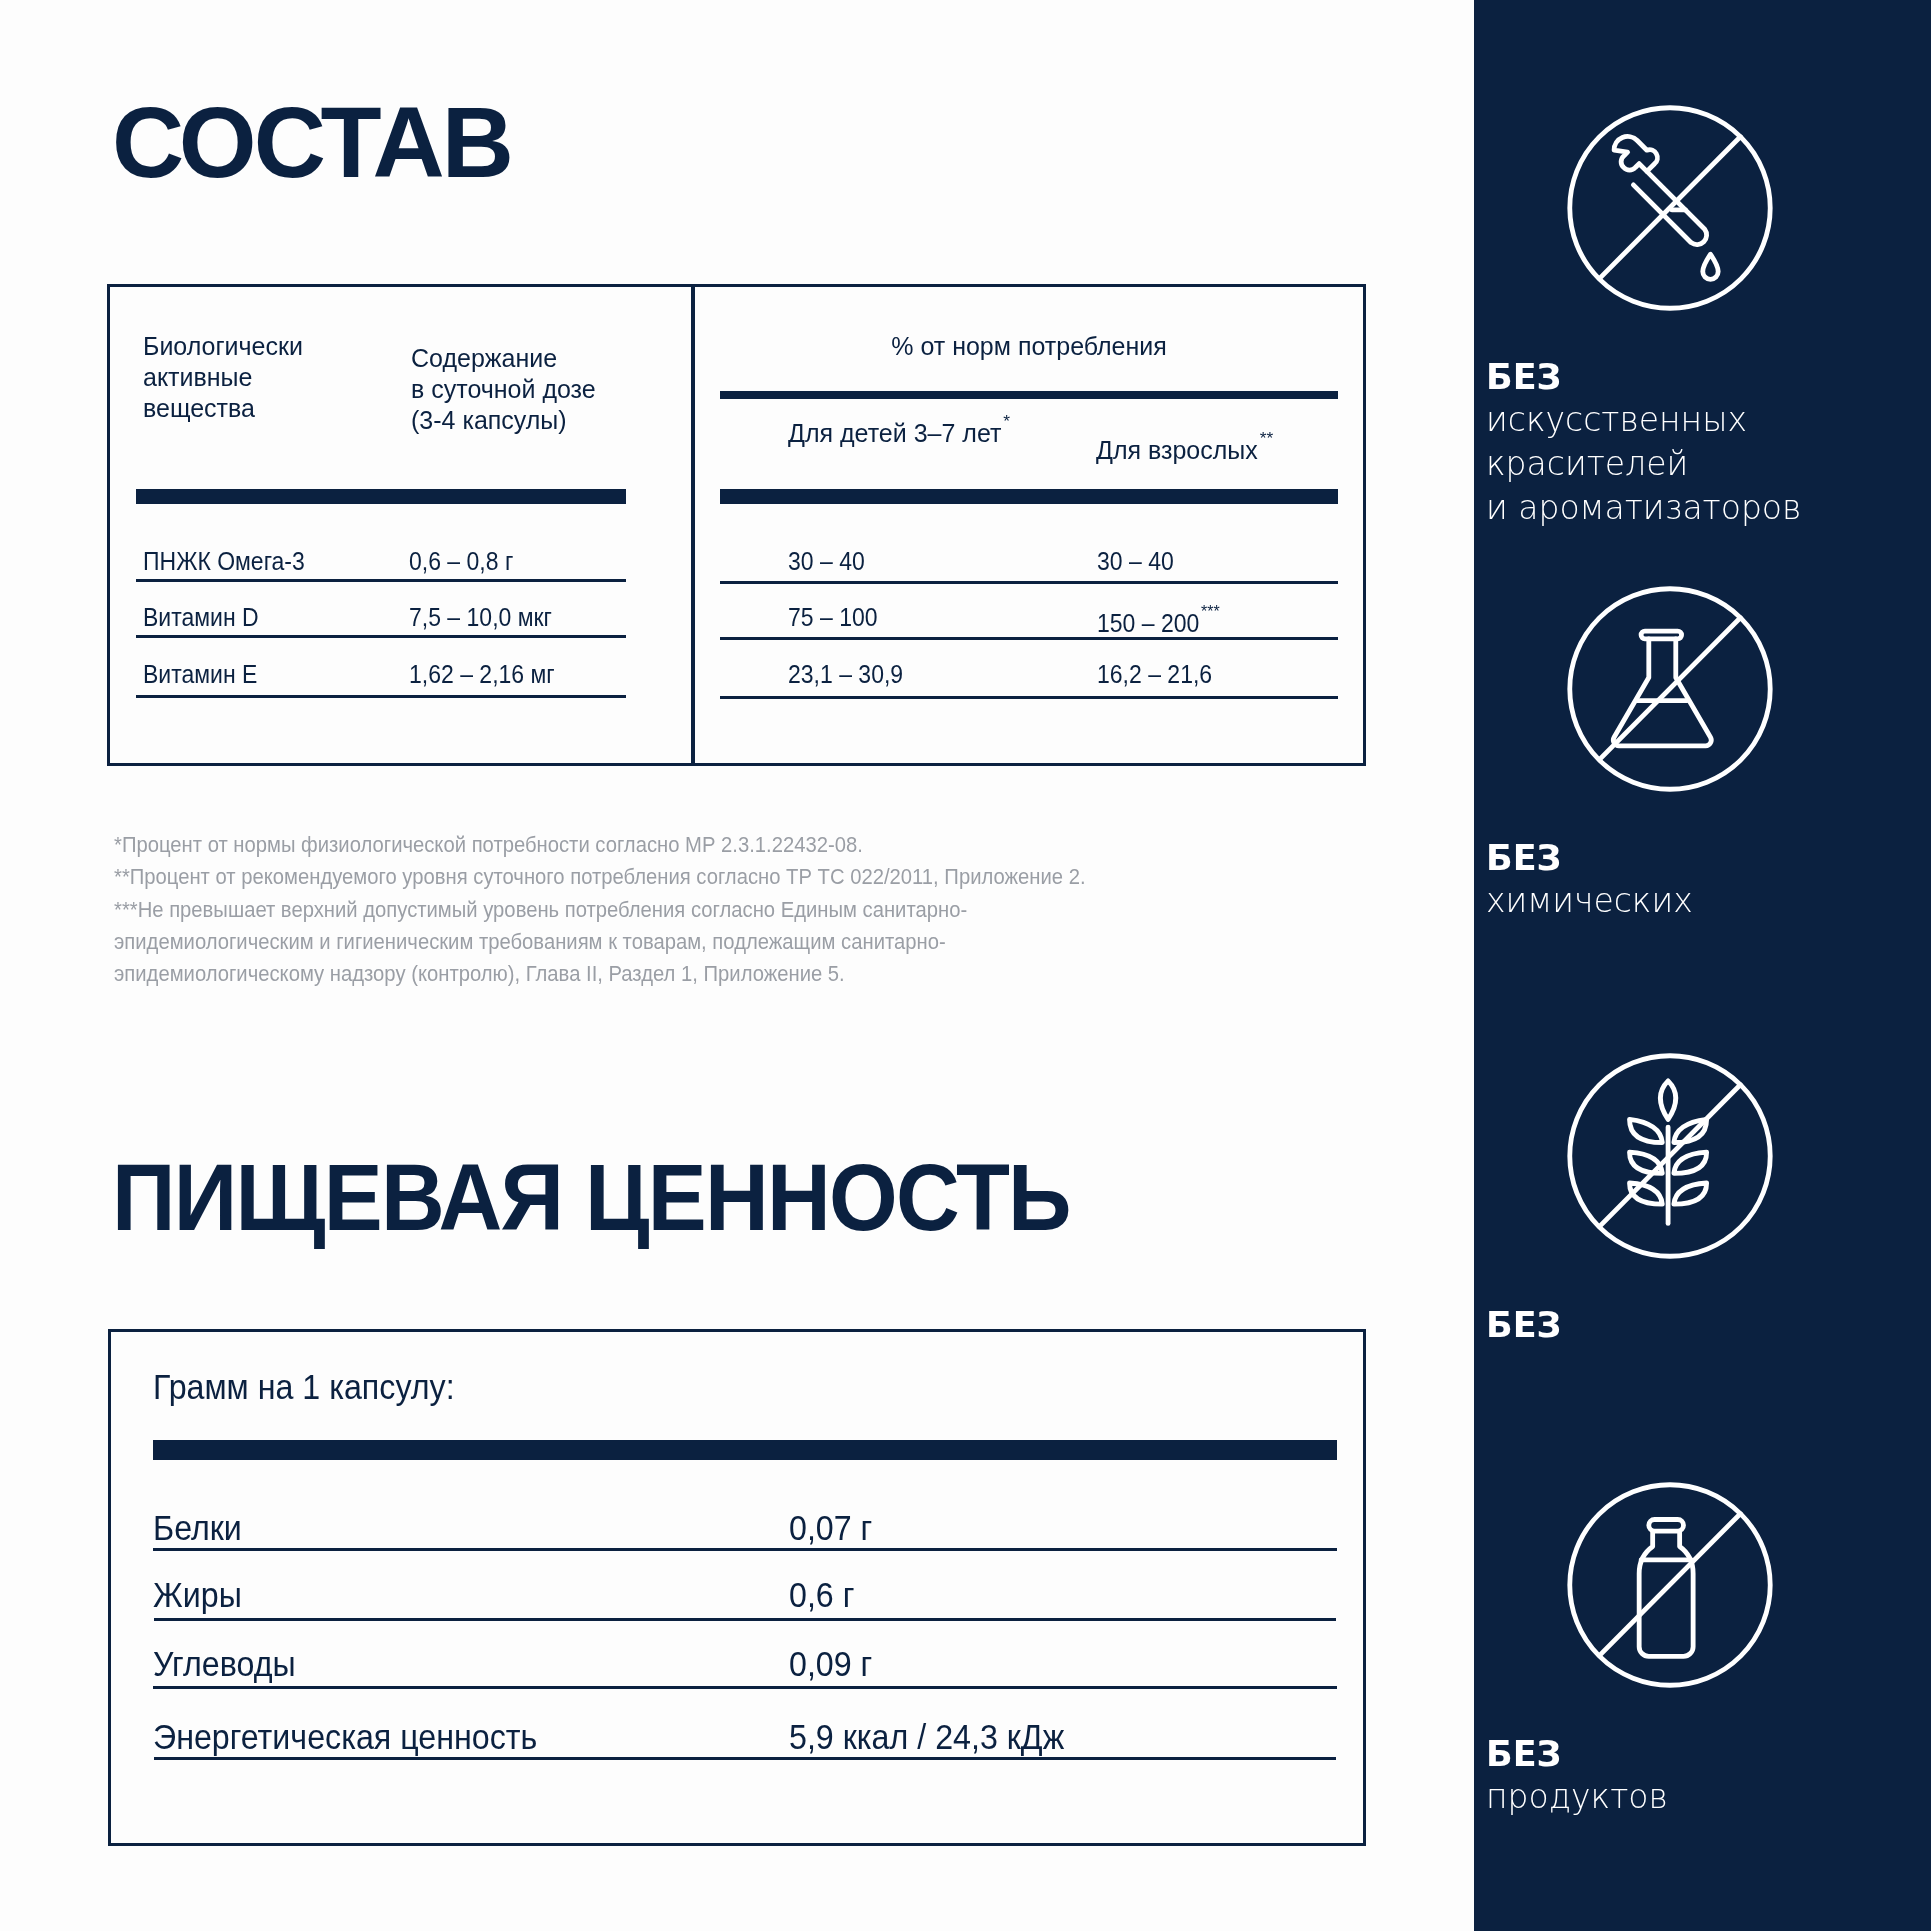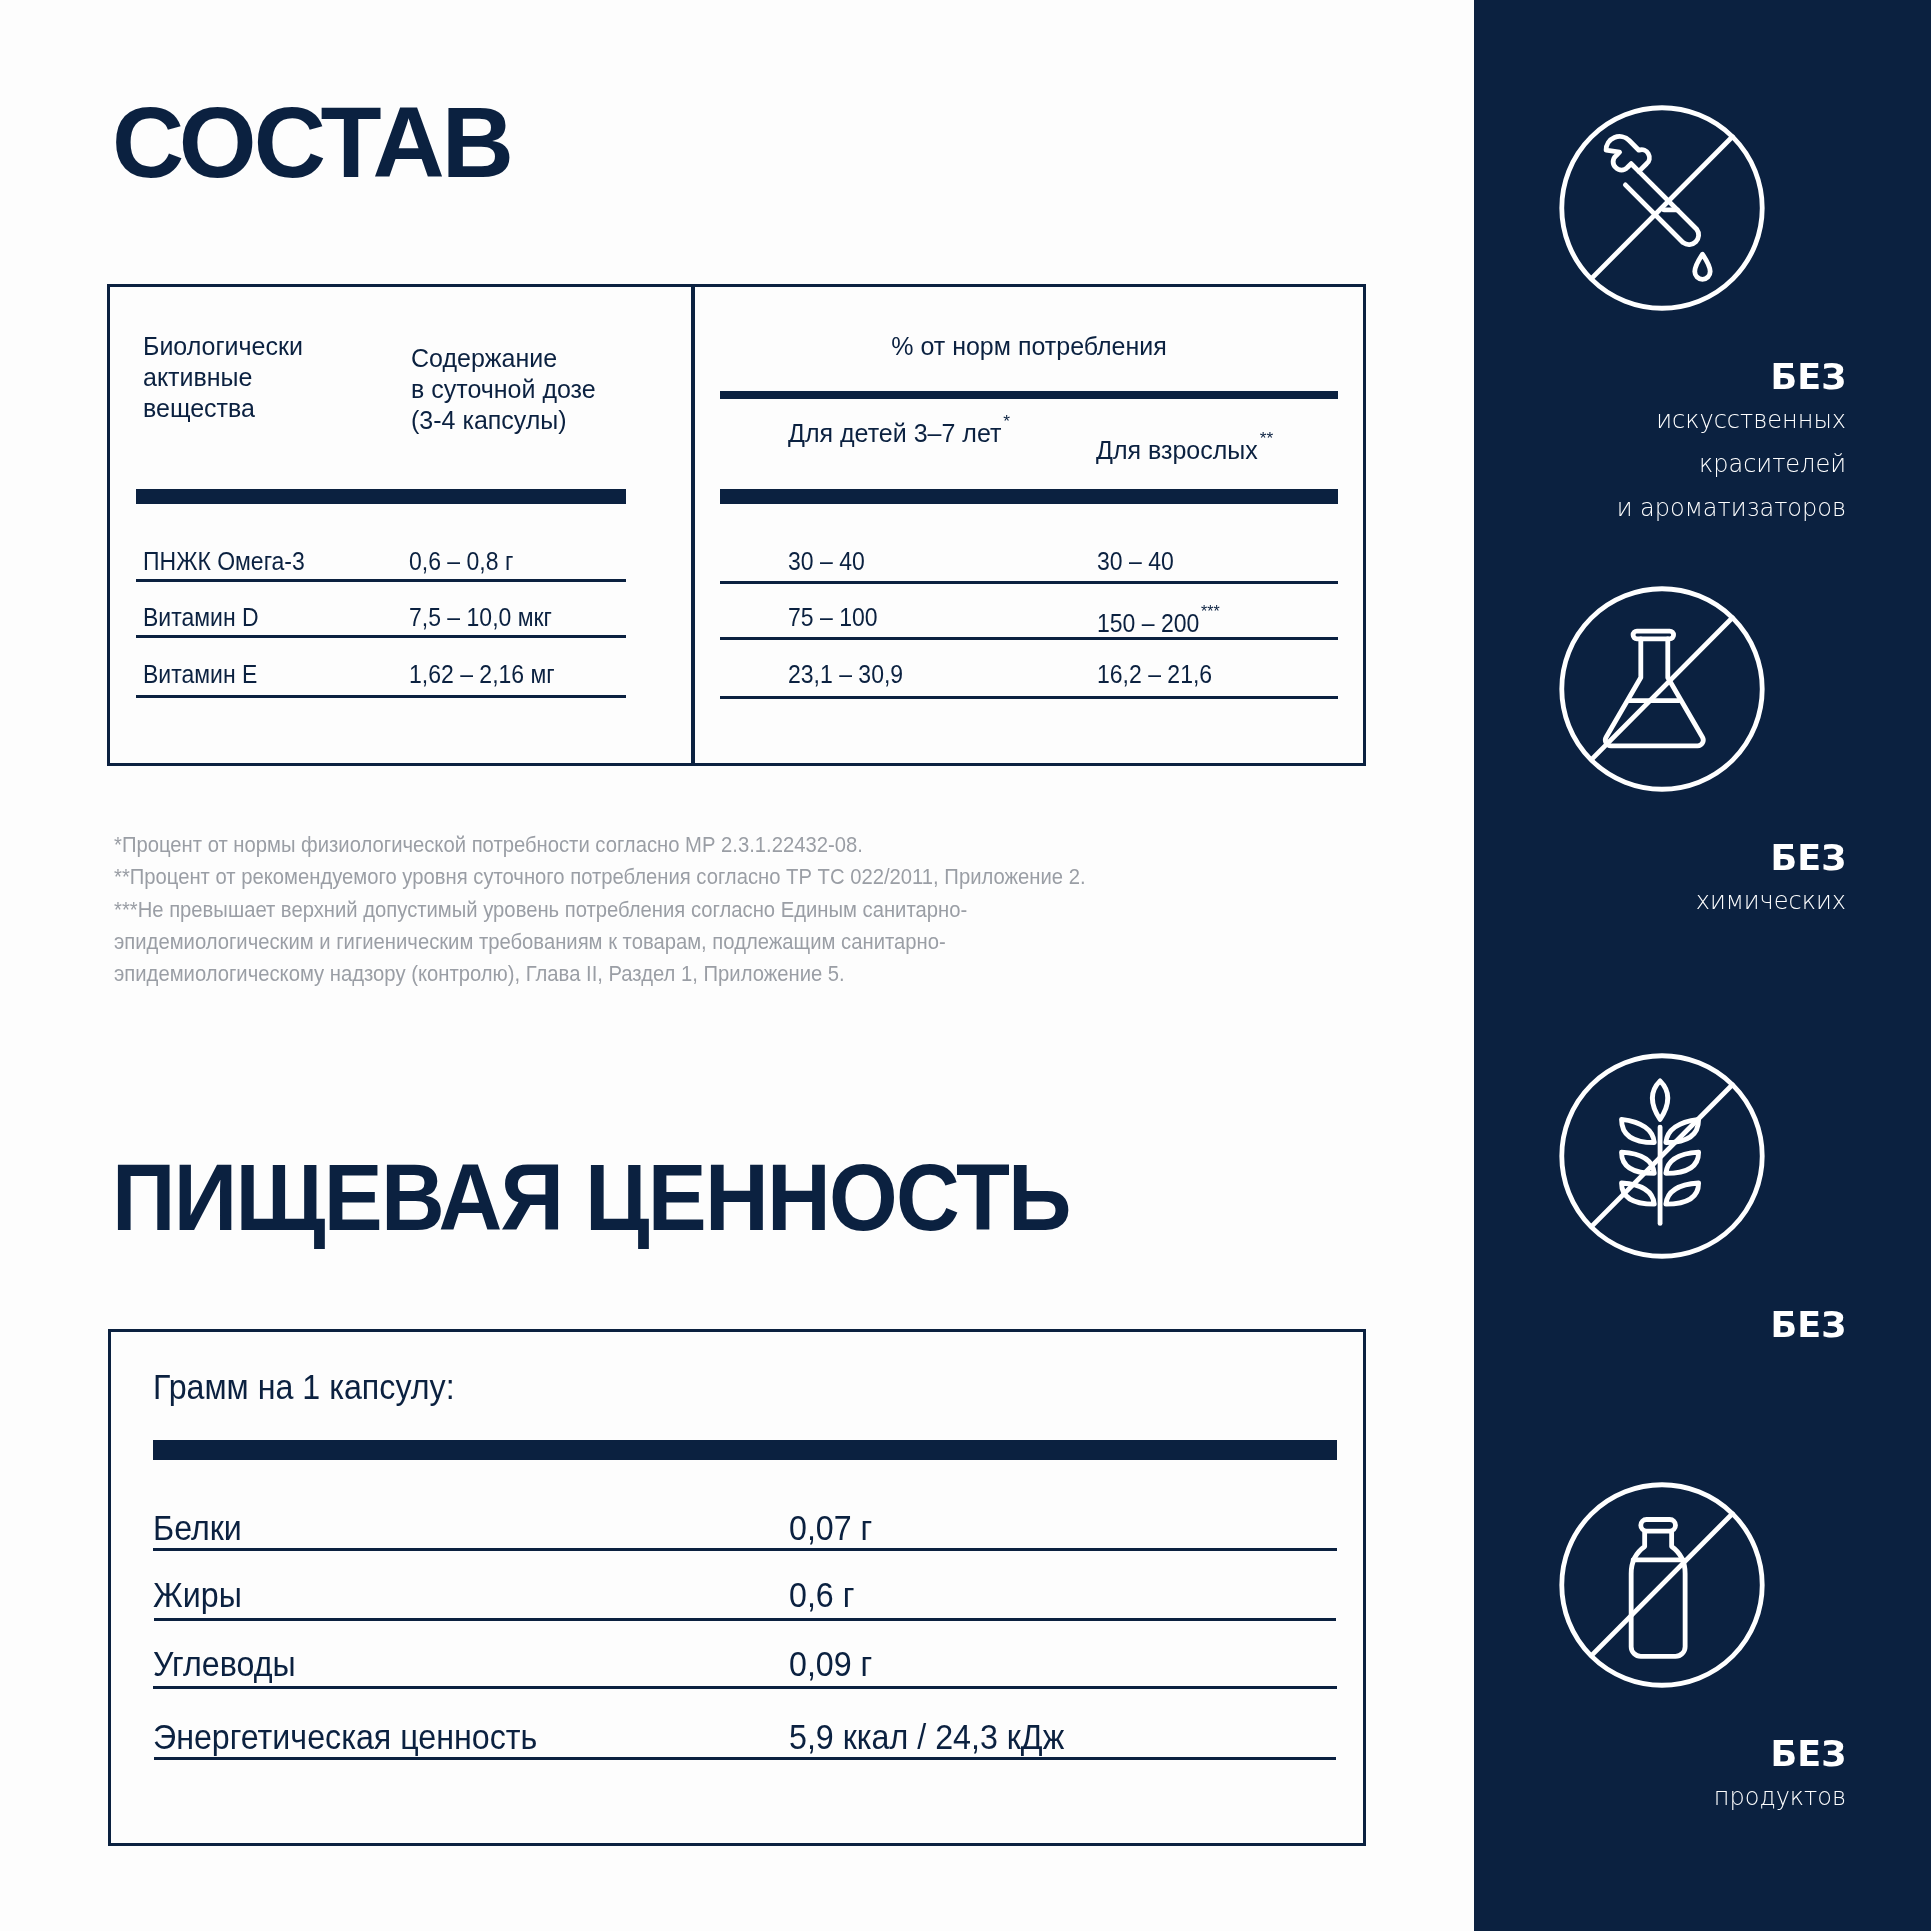--- a/index.html
+++ b/index.html
@@ -26,24 +26,24 @@
   .t.cond { transform:scaleX(0.92); transform-origin:left top; }
   sup.star { font-size:17.4px; position:relative; top:-5.8px; margin-left:1.9px; }
 
   .foot { position:absolute; left:114px; font-size:22px; line-height:32px; color:#9a9ea5; white-space:nowrap;
           transform:scaleX(0.92); transform-origin:left top; }
 
   .nt { position:absolute; font-size:35px; line-height:39px; color:#0b2140; white-space:nowrap;
         transform:scaleX(0.92); transform-origin:left top; }
 
   .panel { position:absolute; left:1474px; top:0; width:457px; height:1931px; background:#0b2140; }
-  .feat { position:absolute; left:4px; width:368px; text-align:right; color:#fff; }
+  .feat { position:absolute; left:12px; width:368px; text-align:left; color:#fff; }
   .feat .icon { display:block; margin:0 auto; }
   .feat .bez { font-family:"DejaVu Sans", sans-serif; font-weight:700; font-size:35px; line-height:42px; margin-top:42px; }
-  .feat .desc { font-family:"DejaVu Sans", sans-serif; font-weight:300; font-size:24px; line-height:44px; }
+  .feat .desc { font-family:"DejaVu Sans", sans-serif; font-weight:300; font-size:33px; line-height:44px; }
 </style>
 </head>
 <body>
 
 <div class="abs h1 h-sostav">СОСТАВ</div>
 
 <div>
   <div class="box" style="left:107px; top:284px; width:1259px; height:482px;"></div>
   <div class="vdiv" style="left:691px; top:284px; height:482px;"></div>
 

